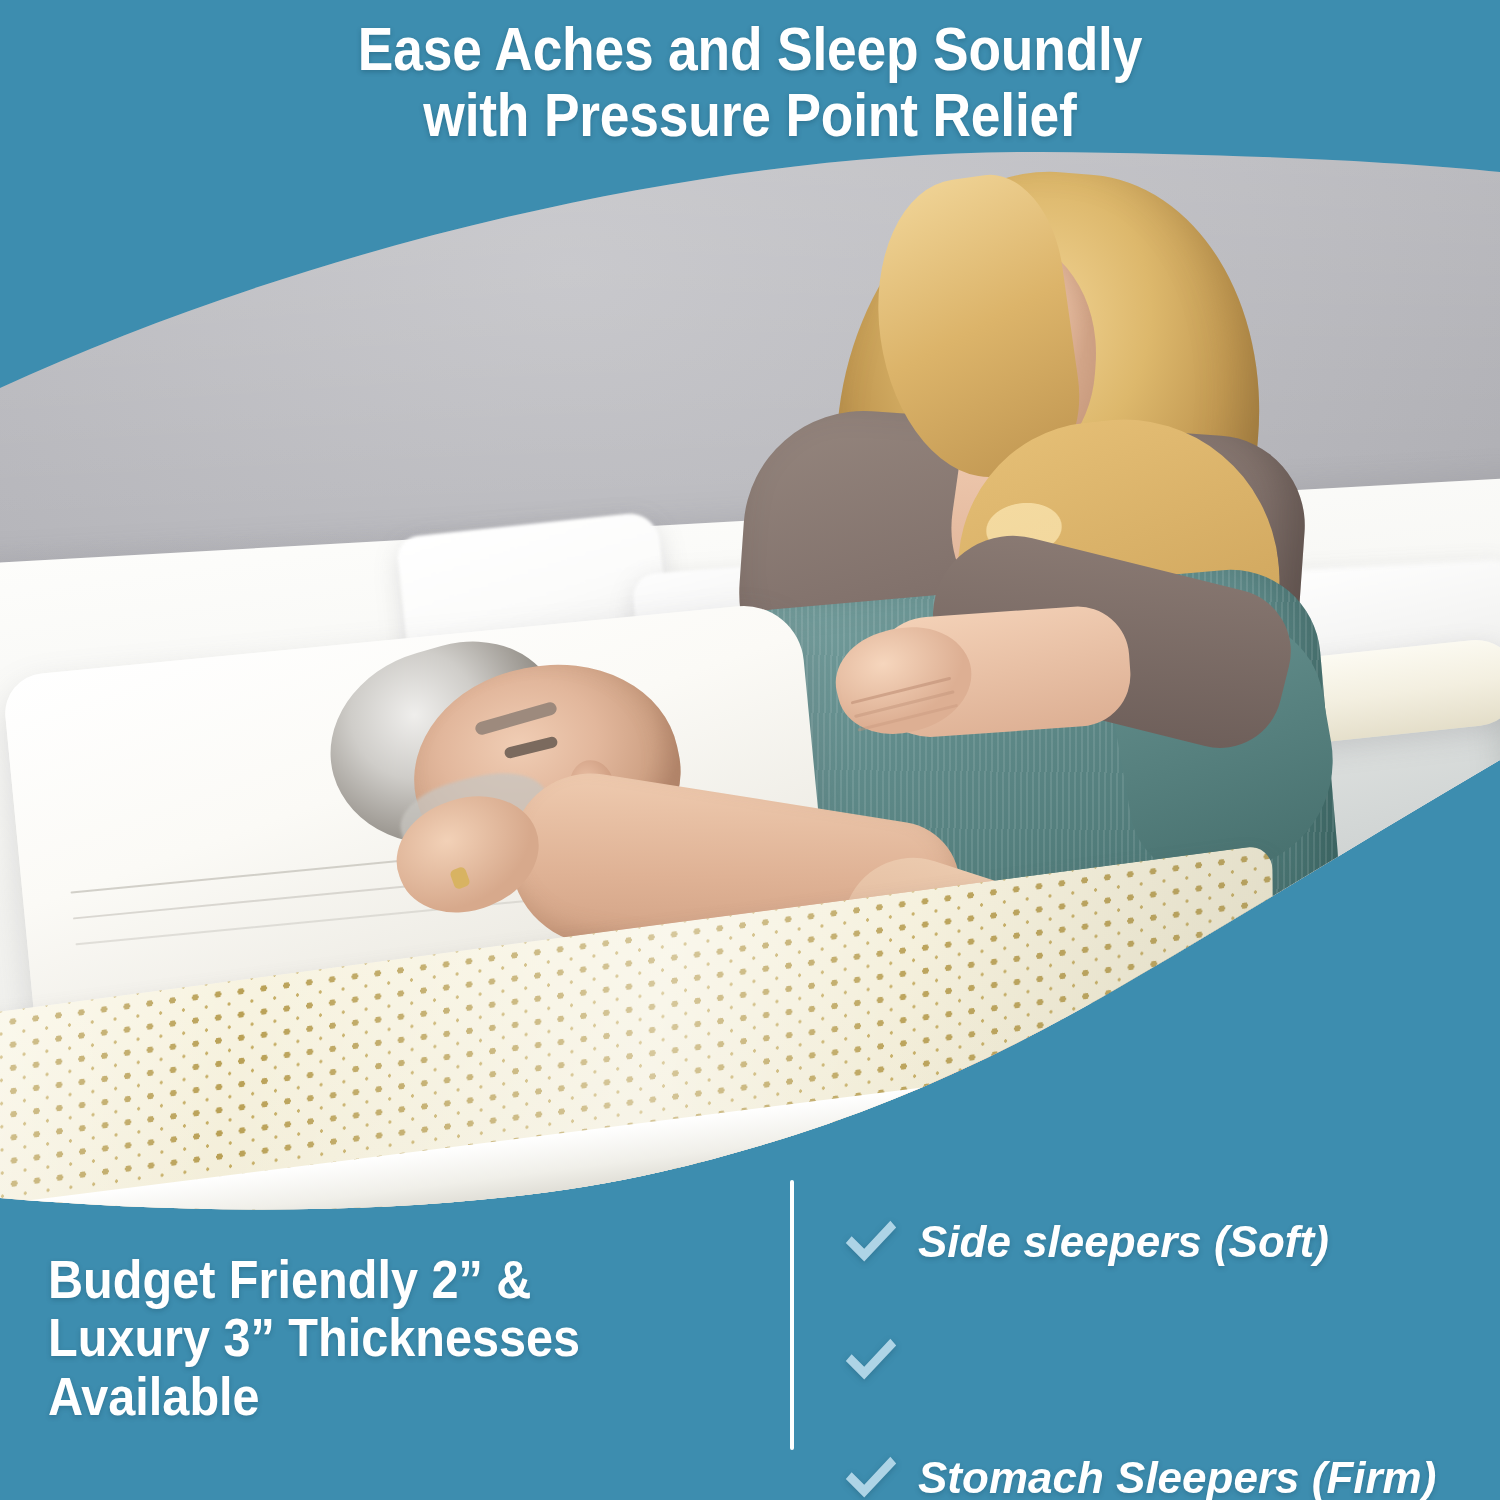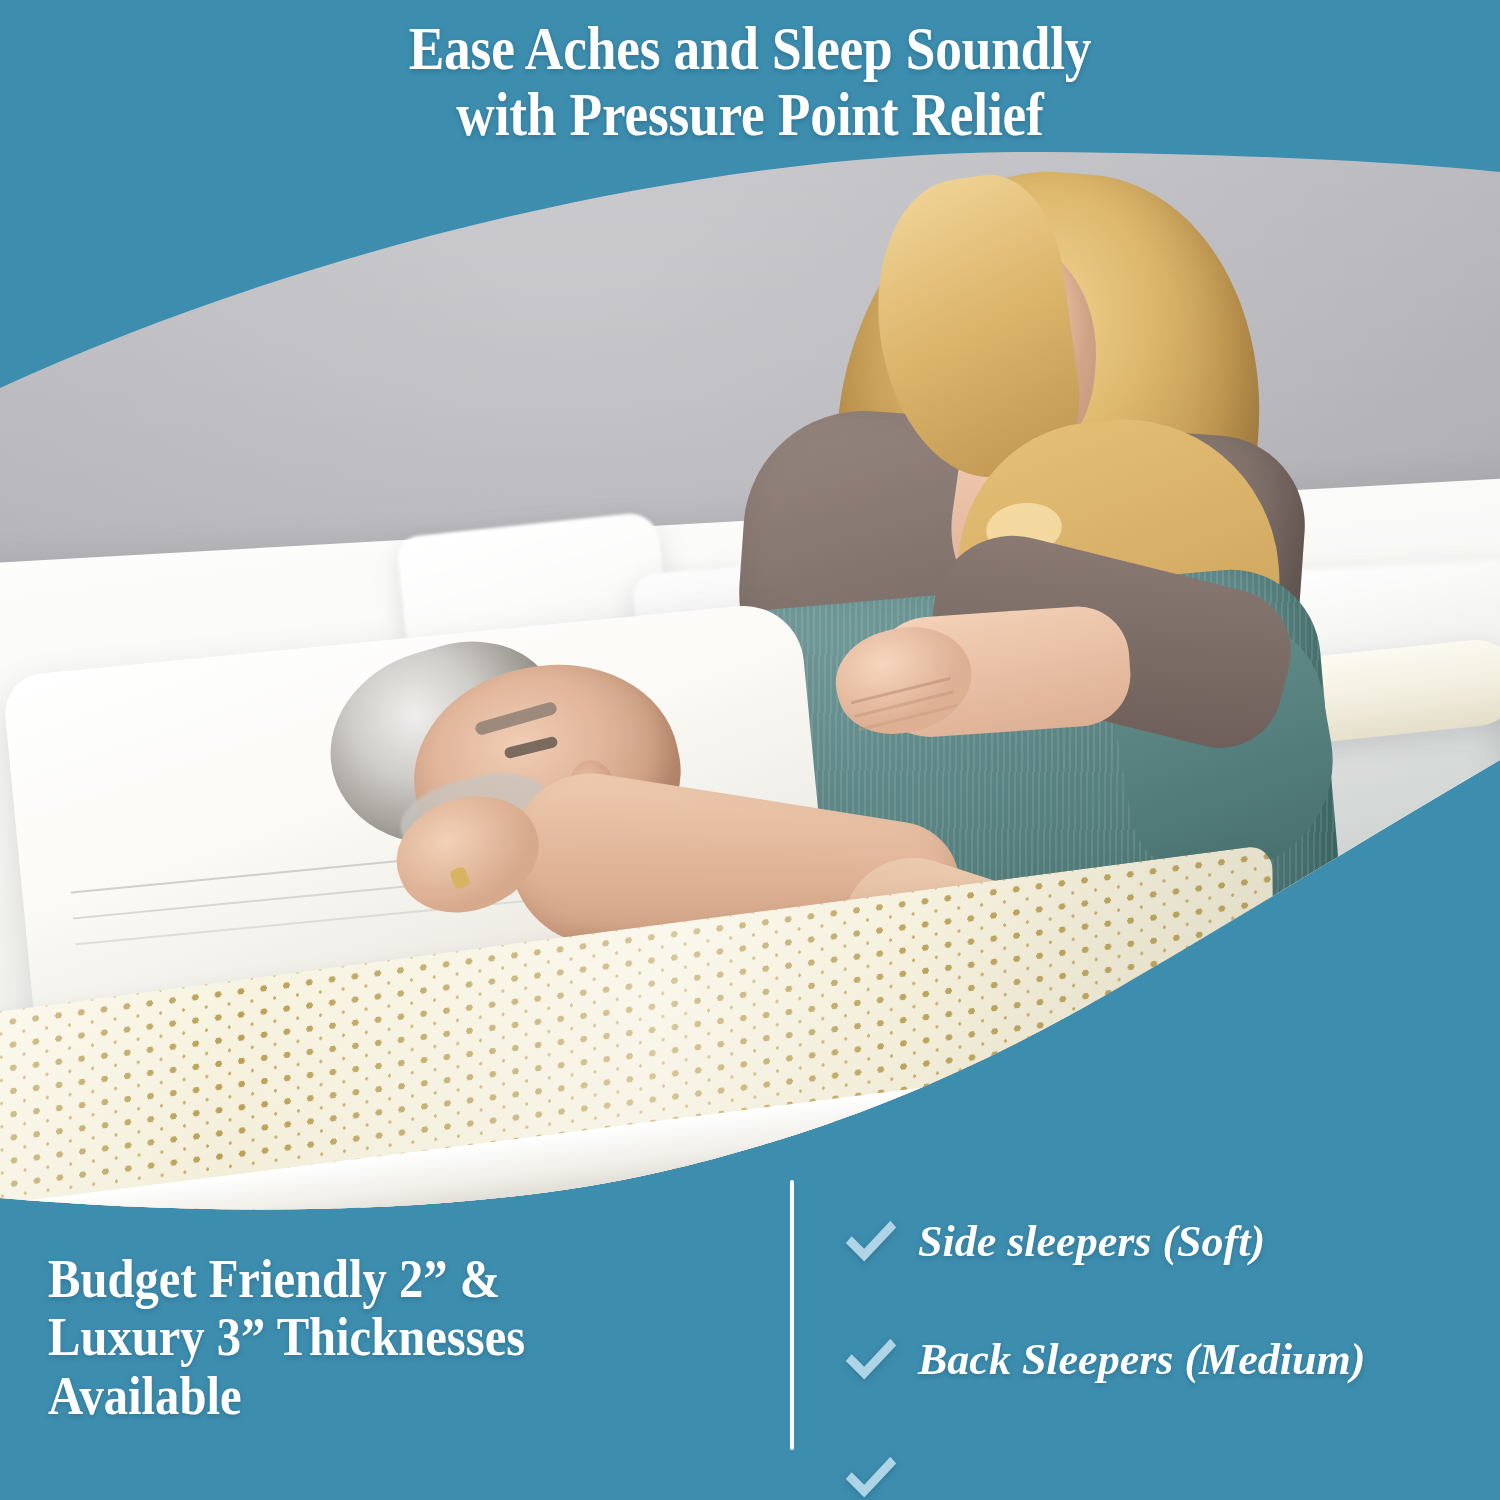--- a/index.html
+++ b/index.html
@@ -4,21 +4,21 @@
 <title>Mattress Topper Product Banner</title>
 <style>
   * { margin:0; padding:0; box-sizing:border-box; }
   html,body { background:#ffffff; }
 
   .canvas {
     position:relative;
     width:1500px; height:1500px;
     overflow:hidden;
     background:#3D8DAF;
-    font-family:Liberation Serif, serif;
+    font-family:Liberation Sans, sans-serif;
     -webkit-font-smoothing:antialiased;
   }
 
   
   .photo-wrap{
     position:absolute; left:0; top:0; width:1500px; height:1500px;
     clip-path: path("M 0,388 C 300,250 700,150 1040,152 C 1250,154 1400,162 1500,172 L 1500,760 C 1380,830 1260,905 1140,975 C 980,1070 840,1130 660,1172 C 460,1218 200,1215 0,1198 Z");
   }
   
   .backdrop{
@@ -361,24 +361,24 @@
         </svg>
       </span>
       <span class="feature-label">Side sleepers (Soft)</span>
     </li>
     <li class="feature-item">
       <span class="check-icon">
         <svg viewBox="0 0 64 64" xmlns="http://www.w3.org/2000/svg" aria-hidden="true">
           <path d="M6 33 L12 26 L25 39 L52 10 L58 17 L25 52 Z" fill="#AED4E6"></path>
         </svg>
       </span>
-      <span class="feature-label">Back Sleepers (Medium)</span>
     </li>
     <li class="feature-item">
       <span class="check-icon">
         <svg viewBox="0 0 64 64" xmlns="http://www.w3.org/2000/svg" aria-hidden="true">
           <path d="M6 33 L12 26 L25 39 L52 10 L58 17 L25 52 Z" fill="#AED4E6"></path>
         </svg>
       </span>
+      <span class="feature-label">Stomach Sleepers (Firm)</span>
     </li>
   </ul>
 
 </div>
 
 </body></html>

